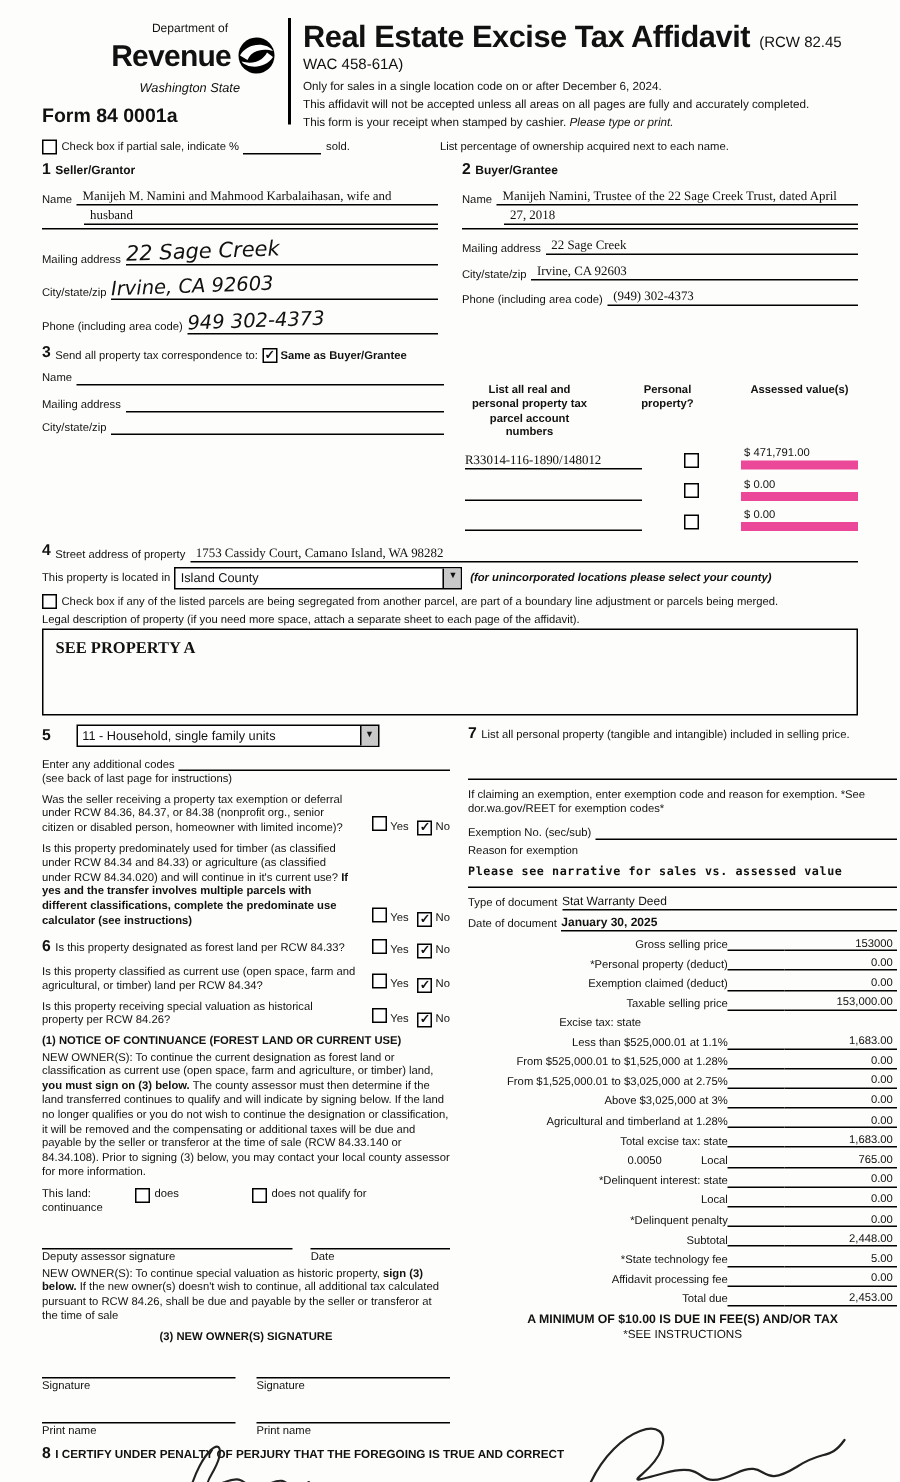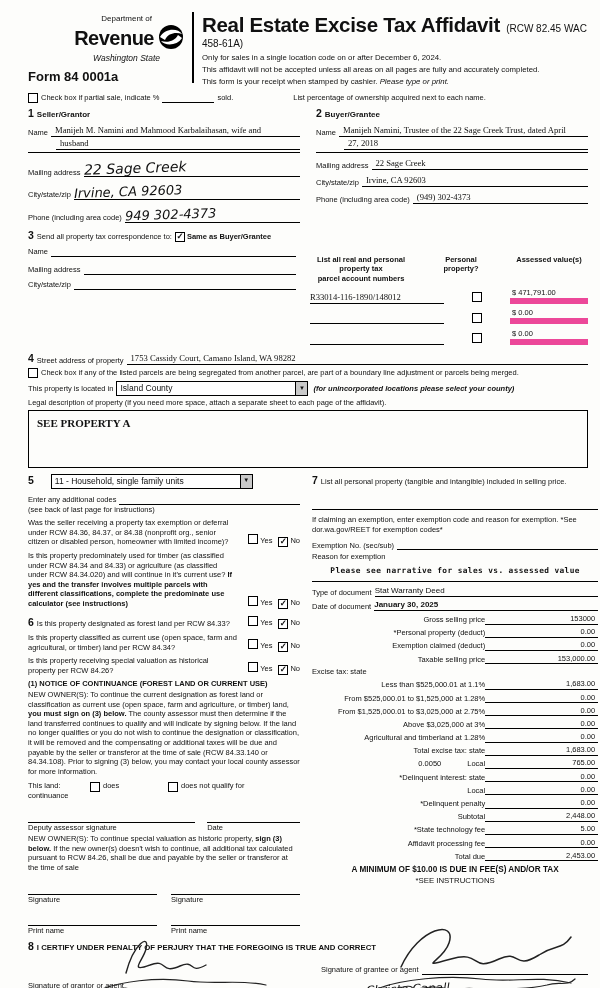--- a/index.html
+++ b/index.html
@@ -1,18 +1,18 @@
 <!DOCTYPE html>
 <html><head>
 <meta charset="utf-8">
 <style>
   html,body{margin:0;padding:0;background:#e8e8e8;}
   body{width:600px;height:988px;overflow:hidden;position:relative;
        font-family:"Liberation Sans",sans-serif;color:#111;}
-  .sheet{position:absolute;inset:0;background:#fdfdfb;padding:6px 12px 0 28px;box-sizing:border-box;font-size:7.5px;line-height:1.28;}
+  .sheet{position:absolute;inset:0;background:#fdfdfb;padding:6px 28px 0 28px;box-sizing:border-box;font-size:7.5px;line-height:1.28;}
   
   .hdr{display:flex;align-items:flex-start;}
   .logoblk{width:158px;flex:none;padding-top:8px;}
   .dept{font-size:8px;text-align:right;padding-right:34px;}
   .revline{display:flex;align-items:center;justify-content:flex-end;}
   .revword{font-size:20px;font-weight:bold;letter-spacing:-.5px;}
   .wastate{font-size:8.5px;font-style:italic;text-align:right;padding-right:26px;}
   .formno{font-size:13px;font-weight:bold;margin-top:5px;}
   .hdr-div{width:2px;background:#000;align-self:stretch;margin:6px 8px 4px 6px;flex:none;}
   .titleblk{flex:1;padding-top:6px;}
@@ -53,21 +53,21 @@
   .yn .cb{margin:0 2px 0 6px;}
   .notehead{font-weight:bold;margin-top:4px;}
   .para{margin-top:1px;text-align:left;}
   .sig2{display:grid;grid-template-columns:1fr 1fr;column-gap:14px;margin-top:12px;}
   .sigline{border-bottom:1px solid #000;height:10px;}
   .ex-row{display:flex;align-items:flex-end;margin-top:2.6px;}
   .ex-label{flex:1;text-align:right;white-space:nowrap;}
   .ex-rate{padding-right:26px;}
   .ex-conn{width:38px;border-bottom:1px solid #000;height:9px;flex:none;}
   .ex-val{width:72px;border-bottom:1px solid #000;text-align:right;padding-right:3px;flex:none;min-height:9px;}
-  .mono-bold{font-family:"DejaVu Sans Mono",monospace;font-weight:bold;font-size:7.8px;letter-spacing:.4px;text-align:center;}
+  .mono-bold{font-family:"DejaVu Sans Mono",monospace;font-weight:bold;font-size:7.8px;letter-spacing:.4px;}
   
   .s8grid{display:grid;grid-template-columns:1fr 1fr;column-gap:26px;margin-top:2px;}
   .s8col{position:relative;}
   .sigsvg{position:absolute;pointer-events:none;}
 </style>
 </head>
 <body>
 
 <div class="sheet">
 
@@ -205,32 +205,32 @@
         </div>
     </div>
   </div>
 
   <div style="margin-top:7px;">
     <div class="frow" style="margin-top:0;">
       <span class="secnum">4</span>
       <span class="lbl">Street address of property</span>
       <span class="line"><span class="typed">1753 Cassidy Court, Camano Island, WA 98282</span></span>
     </div>
-    <div style="display:flex;margin-top:3px;align-items:flex-start;">
-      <span class="cb"></span>
-      <span style="padding-left:3px;">Check box if any of the listed parcels are being segregated from another parcel, are part of a boundary line adjustment or parcels being merged.</span>
-    </div>
     <div style="display:flex;align-items:center;margin-top:3px;">
       <span class="lbl">This property is located in</span>
       <span class="dd" style="width:190px;">
         <span class="dd-val">Island County</span>
         <span class="dd-btn">▼</span>
       </span>
       <span style="padding-left:5px;font-style:italic;font-weight:bold;">(for unincorporated locations please select your county)</span>
     </div>
+    <div style="display:flex;margin-top:3px;align-items:flex-start;">
+      <span class="cb"></span>
+      <span style="padding-left:3px;">Check box if any of the listed parcels are being segregated from another parcel, are part of a boundary line adjustment or parcels being merged.</span>
+    </div>
     <div style="margin-top:2px;">Legal description of property (if you need more space, attach a separate sheet to each page of the affidavit).</div>
     <div class="legalbox">
       <span class="legaltxt">SEE PROPERTY A</span>
     </div>
   </div>
 
   <div class="main">
 
     <div>
       <div style="display:flex;align-items:center;">
@@ -284,20 +284,21 @@
           <div class="sigline"></div>
           <div>Deputy assessor signature</div>
         </div>
         <div style="flex:1;">
           <div class="sigline"></div>
           <div>Date</div>
         </div>
       </div>
 
       <div class="para"><span>NEW OWNER(S): To continue special valuation as historic property, </span><span class="bold">sign (3) below.</span><span> If the new owner(s) doesn't wish to continue, all additional tax calculated pursuant to RCW 84.26, shall be due and payable by the seller or transferor at the time of sale</span></div>
+      <div style="text-align:center;font-weight:bold;margin-top:4px;">(3) NEW OWNER(S) SIGNATURE</div>
 
       <div class="sig2">
         <div>
             <div class="sigline"></div>
             <div>Signature</div>
           </div>
         <div>
             <div class="sigline"></div>
             <div>Signature</div>
           </div>
@@ -354,21 +355,21 @@
             <span class="ex-conn"></span>
             <span class="ex-val">0.00</span>
           </div>
 
           <div class="ex-row">
             <span class="ex-label">Taxable selling price</span>
             <span class="ex-conn"></span>
             <span class="ex-val">153,000.00</span>
           </div>
         </div>
-      <div style="margin:3px 110px 0 0;">Excise tax: state</div>
+      <div style="text-align:center;margin:3px 110px 0 0;">Excise tax: state</div>
       <div>
 
           <div class="ex-row">
             <span class="ex-label"><span class="ex-rate"></span><span>Less than $525,000.01 at 1.1%</span></span>
             <span class="ex-conn"></span>
             <span class="ex-val">1,683.00</span>
           </div>
 
           <div class="ex-row">
             <span class="ex-label"><span class="ex-rate"></span><span>From $525,000.01 to $1,525,000 at 1.28%</span></span>

